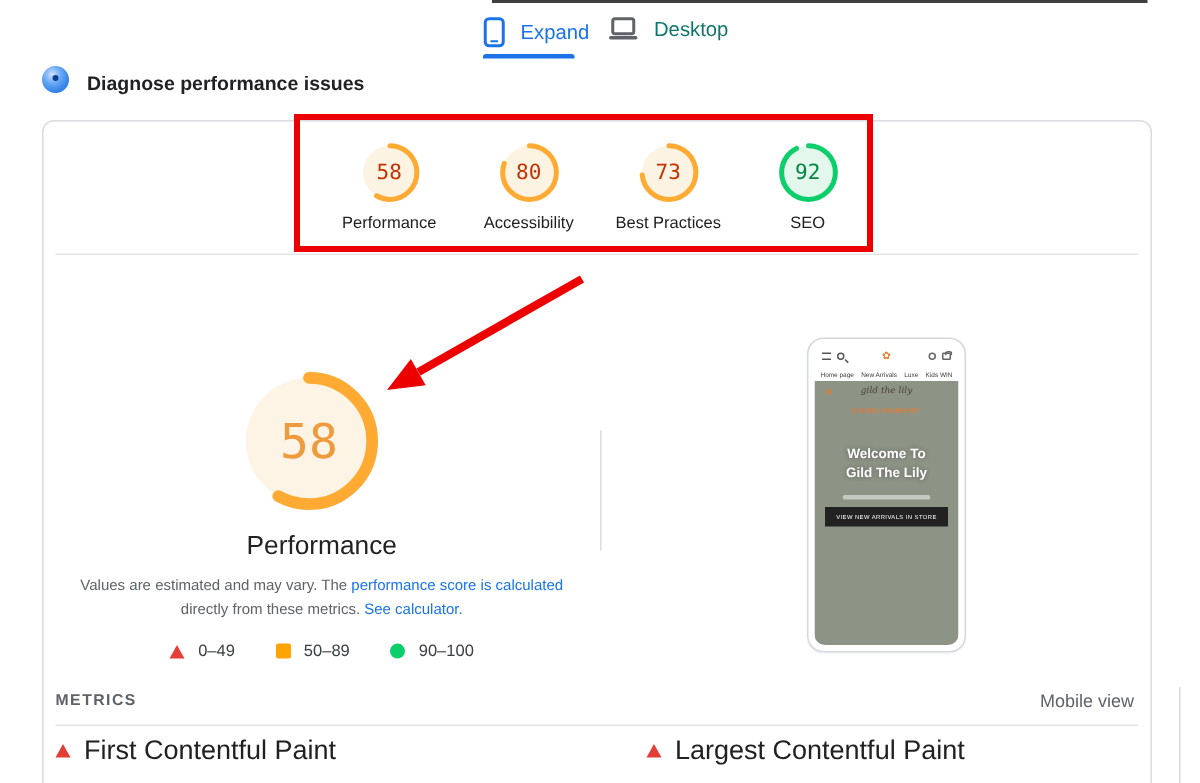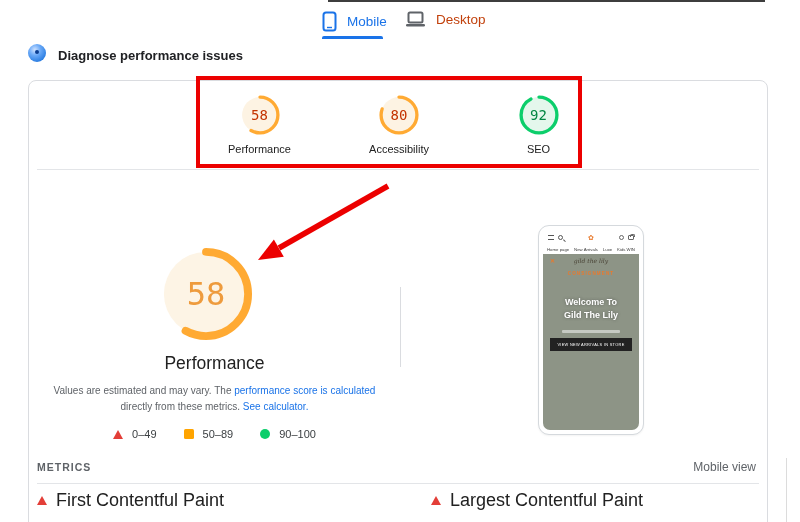--- a/index.html
+++ b/index.html
@@ -9,21 +9,21 @@
 
   
   .top-strip { left:328px; top:0; width:437px; height:2px; background:#3e3e3e; }
 
   
   .tab { display:flex; align-items:center; gap:10px; cursor:pointer; }
   .tab-mobile { left:322px; top:11px; }
   .tab-desktop { left:405px; top:11px; }
   .tab-label { font-size:13.5px; }
   .tab-mobile .tab-label { color:#1a73e8; }
-  .tab-desktop .tab-label { color:#c2410c; }
+  .tab-desktop .tab-label { color:#0f766e; }
   .tab-underline { left:322px; top:36px; width:61px; height:3px; background:#1a73e8; border-radius:2px 2px 0 0; }
 
   
   .diag-icon { left:28px; top:44px; width:18px; height:18px; border-radius:50%;
     background: radial-gradient(circle at 38% 32%, #cfe2ff 0%, #6aa9f7 35%, #2a7de1 75%, #1a73e8 100%); }
   .diag-icon::after { content:""; position:absolute; left:7px; top:6px; width:4px; height:4px;
     border-radius:50%; background:#0b3d91; }
   .diag-title { left:58px; top:48px; font-size:13px; font-weight:bold; color:#202124; }
 
   
@@ -136,21 +136,21 @@
 </head>
 <body>
 
 <div class="abs top-strip"></div>
 
 <div class="abs tab tab-mobile">
   <svg width="15" height="21">
     <rect x="1.5" y="1.5" width="12" height="18" rx="2.5" fill="none" stroke="#1a73e8" stroke-width="2"></rect>
     <line x1="5" y1="16.5" x2="10" y2="16.5" stroke="#1a73e8" stroke-width="1.4"></line>
   </svg>
-  <span class="tab-label">Mobile</span>
+  <span class="tab-label">Expand</span>
 </div>
 <div class="abs tab-underline"></div>
 <div class="abs tab tab-desktop">
   <svg width="21" height="17">
     <rect x="3.5" y="1.5" width="14" height="10" rx="1.5" fill="none" stroke="#5f6368" stroke-width="2"></rect>
     <rect x="1" y="13" width="19" height="2.4" rx="1.2" fill="#5f6368"></rect>
   </svg>
   <span class="tab-label">Desktop</span>
 </div>
 
@@ -172,20 +172,30 @@
     </div>
     <div class="score-block g-orange">
       <div class="gauge-wrap">
         <svg viewBox="0 0 48 48">
             <circle class="gauge-bg" cx="24" cy="24" r="21.5"></circle>
           <circle class="arc" cx="24" cy="24" r="21.5" transform="rotate(-90 24 24)" stroke-linecap="round" stroke-dasharray="108.07078728348888 135.0884841043611"></circle>
           </svg>
         <div class="gauge-num">80</div>
       </div>
       <div class="score-label">Accessibility</div>
+    </div>
+    <div class="score-block g-orange">
+      <div class="gauge-wrap">
+        <svg viewBox="0 0 48 48">
+            <circle class="gauge-bg" cx="24" cy="24" r="21.5"></circle>
+          <circle class="arc" cx="24" cy="24" r="21.5" transform="rotate(-90 24 24)" stroke-linecap="round" stroke-dasharray="98.61459339618361 135.0884841043611"></circle>
+          </svg>
+        <div class="gauge-num">73</div>
+      </div>
+      <div class="score-label">Best Practices</div>
     </div>
     <div class="score-block g-green">
       <div class="gauge-wrap">
         <svg viewBox="0 0 48 48">
             <circle class="gauge-bg" cx="24" cy="24" r="21.5"></circle>
           <circle class="arc" cx="24" cy="24" r="21.5" transform="rotate(-90 24 24)" stroke-linecap="round" stroke-dasharray="124.2814053760122 135.0884841043611"></circle>
           </svg>
         <div class="gauge-num">92</div>
       </div>
       <div class="score-label">SEO</div>

